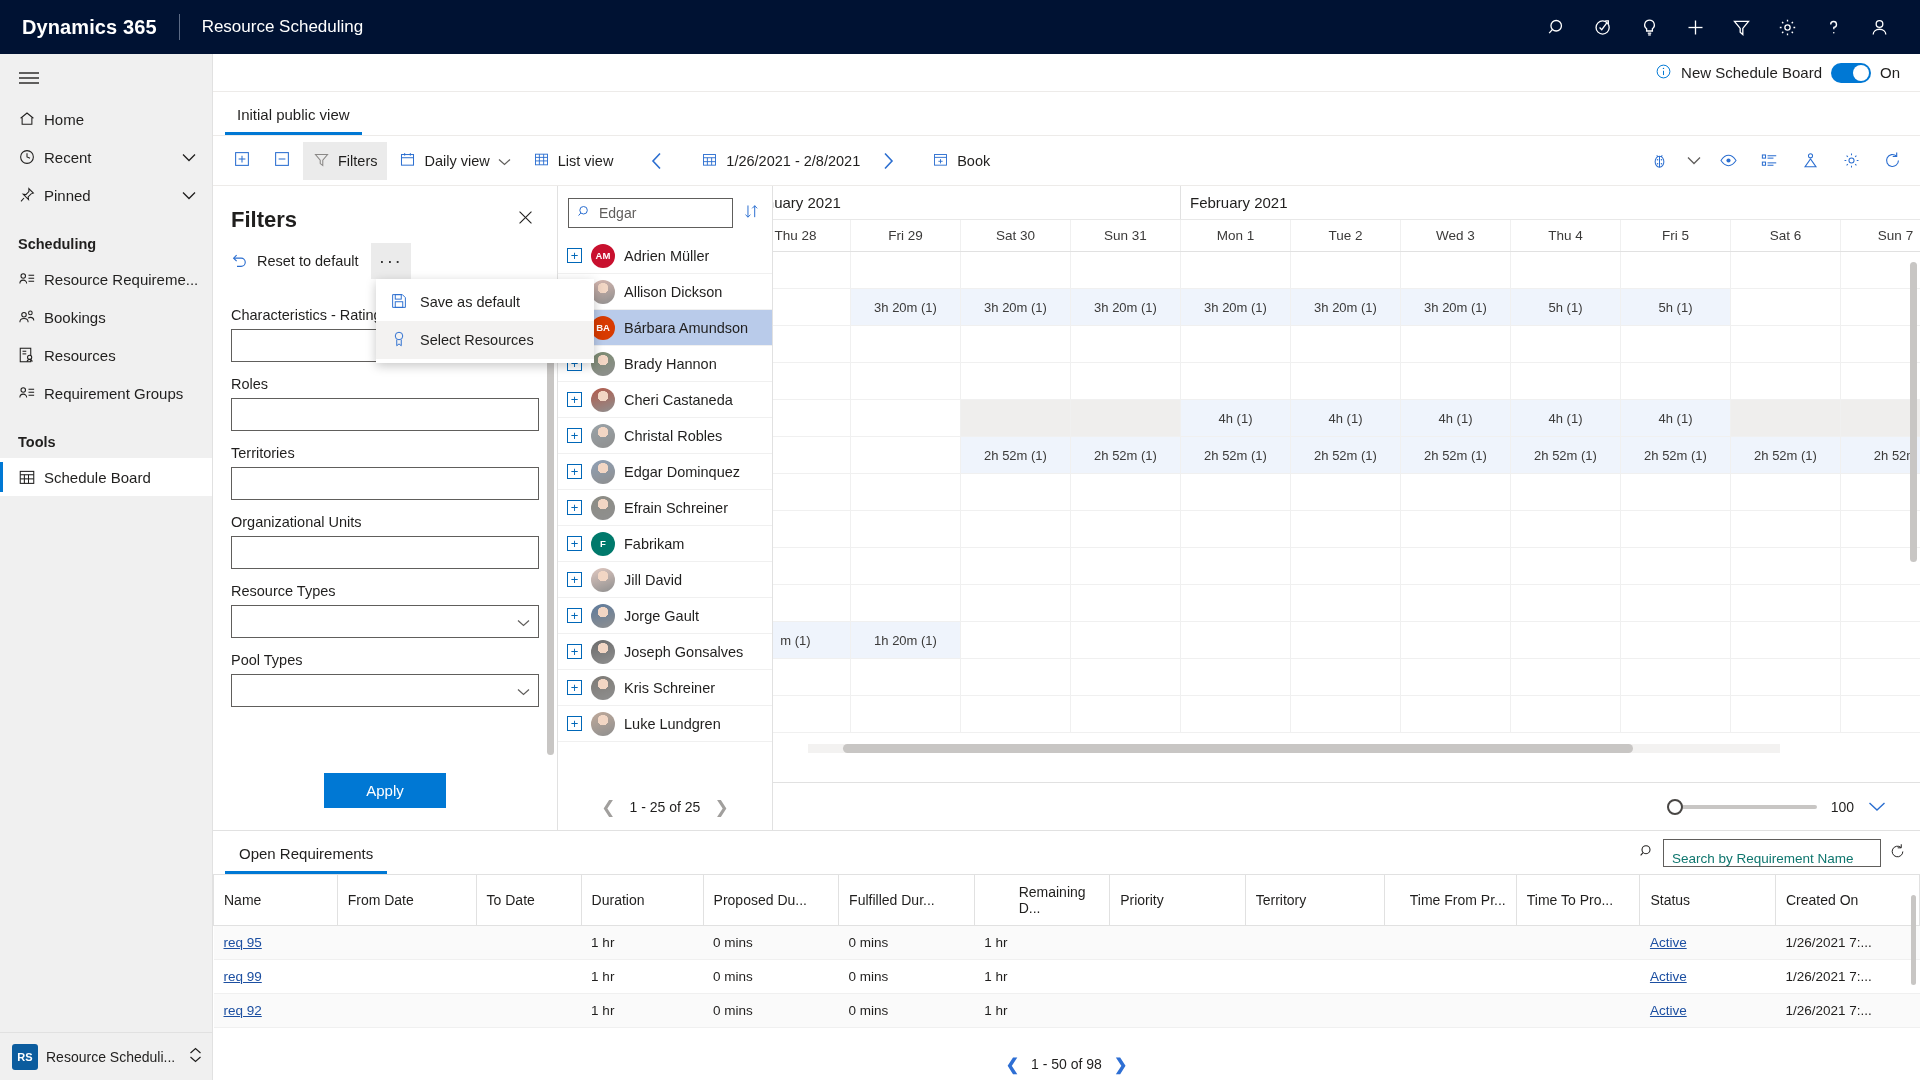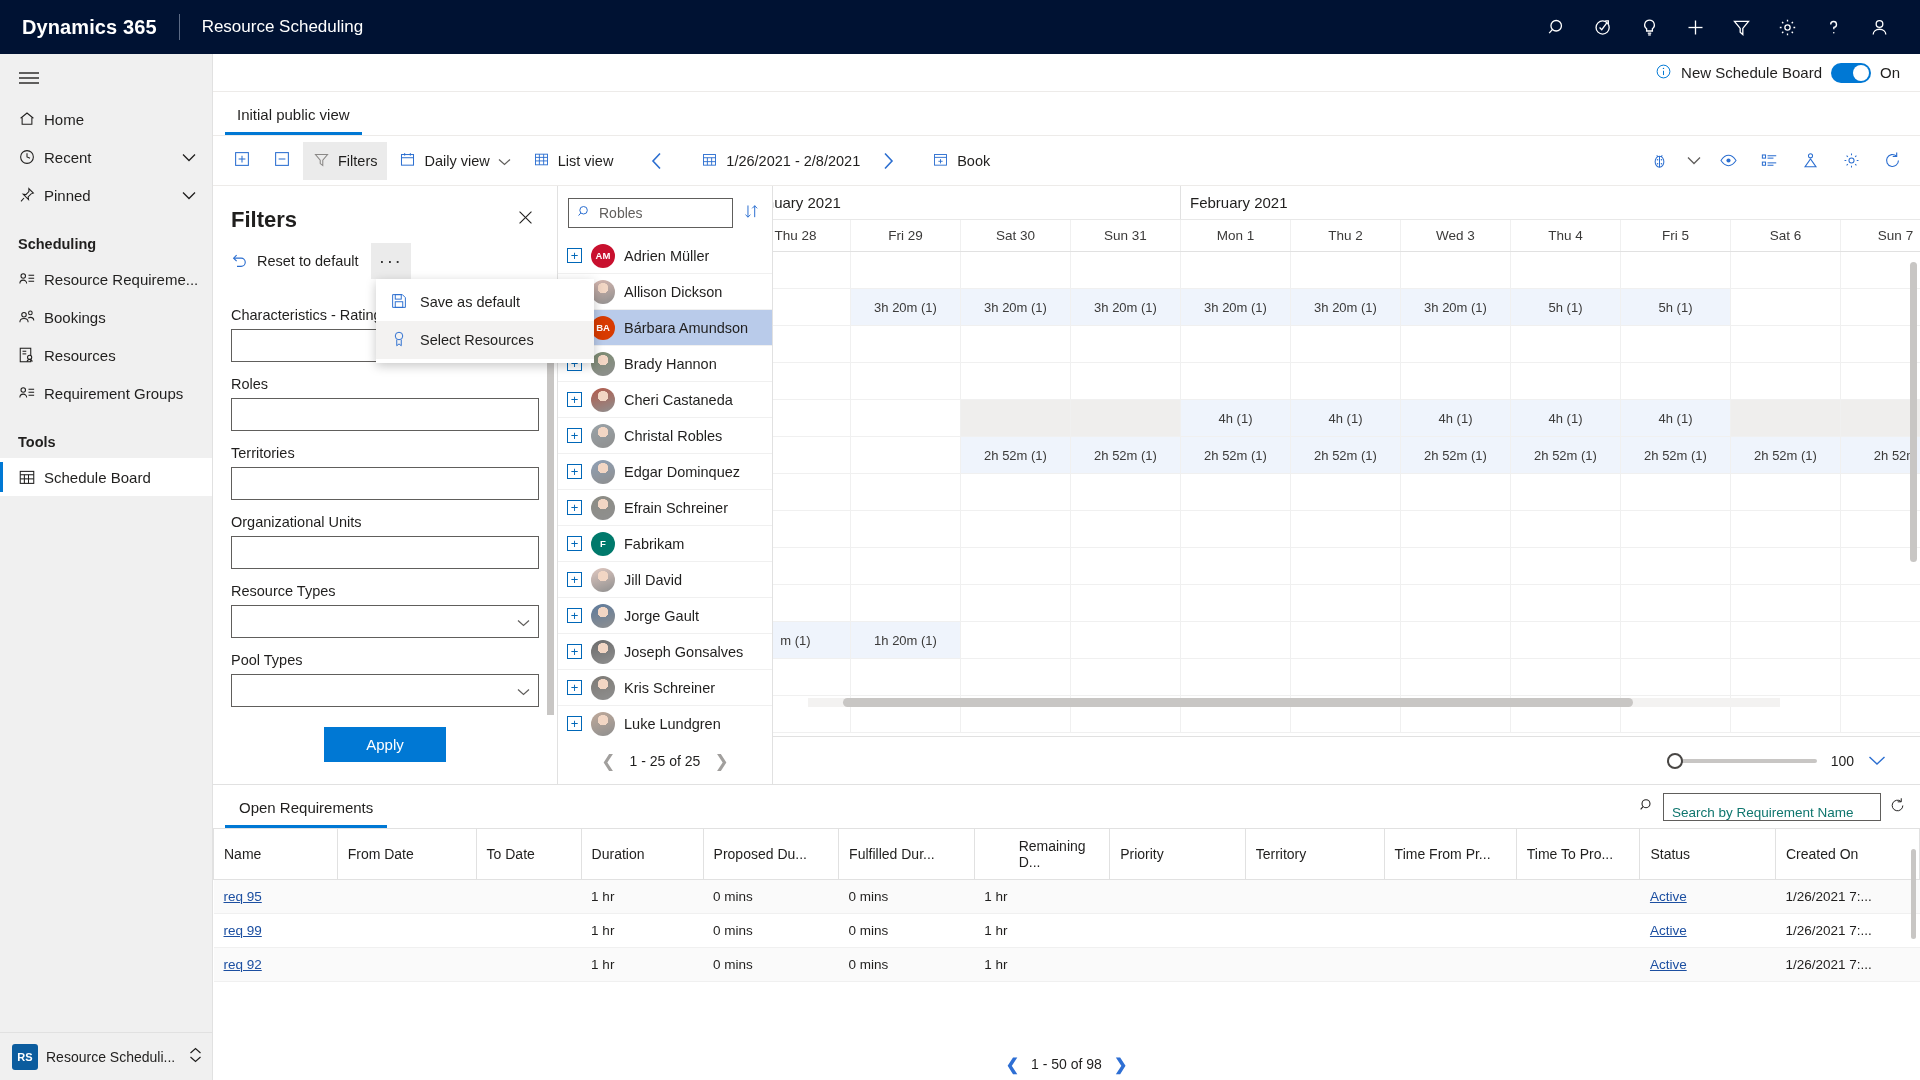--- a/index.html
+++ b/index.html
@@ -228,21 +228,21 @@
   }
   #zoom-slider { position:relative; width:150px; height:18px; display:flex; align-items:center; }
   #zoom-track { width:100%; height:4px; background:#c8c6c4; border-radius:2px; }
   #zoom-thumb {
     position:absolute; left:0; width:16px;height:16px;border-radius:50%;
     background:#fff; border:2px solid #484644; cursor:pointer;
   }
 
   
   #bottom-panel {
-    height: 296px; border-top:1px solid #e1e1e1; background:#fff;
+    height: 250px; border-top:1px solid #e1e1e1; background:#fff;
     display:flex; flex-direction:column; position:relative;
   }
   #bottom-head { display:flex; align-items:flex-start; padding: 10px 0 0 0; position:relative;}
   #req-tab {
     font-size:15px; padding: 4px 14px 9px 14px; margin-left:12px;
     border-bottom:3px solid #0078d4; cursor:pointer;
   }
   #bottom-search-wrap {
     position:absolute; right:14px; top:8px; display:flex; align-items:center; gap:8px;
   }
@@ -726,21 +726,21 @@
 
       <div id="resource-panel">
         <div id="res-search-row">
           <div id="res-search">
             <span>
               <svg width="15" height="15" viewBox="0 0 24 24" fill="none" stroke="#2b6ed0" stroke-width="1.6">
                   <circle cx="10.5" cy="10" r="6"></circle>
                   <line x1="6" y1="14.5" x2="2.5" y2="18.5"></line>
                 </svg>
             </span>
-            <span>Robles</span>
+            <span>Edgar</span>
           </div>
           <div id="sort-icon">
             <svg width="17" height="17" viewBox="0 0 24 24" fill="none" stroke="#2b6ed0" stroke-width="1.4">
                 <line x1="7" y1="3.5" x2="7" y2="20"></line>
                 <polyline points="3.5,16.5 7,20 10.5,16.5"></polyline>
                 <line x1="16.5" y1="20" x2="16.5" y2="3.5"></line>
                 <polyline points="13,7.5 16.5,4 20,7.5"></polyline>
               </svg>
           </div>
         </div>
@@ -831,21 +831,21 @@
             <div class="month-row">
                 <div class="month-cell" style="width: 440px; min-width: 440px;">January 2021</div>
                 <div class="month-cell" style="width: 990px; min-width: 990px;">February 2021</div>
               </div>
             <div class="day-row">
                 <div class="day-cell">Thu 28</div>
                 <div class="day-cell">Fri 29</div>
                 <div class="day-cell">Sat 30</div>
                 <div class="day-cell">Sun 31</div>
                 <div class="day-cell">Mon 1</div>
-                <div class="day-cell">Thu 2</div>
+                <div class="day-cell">Tue 2</div>
                 <div class="day-cell">Wed 3</div>
                 <div class="day-cell">Thu 4</div>
                 <div class="day-cell">Fri 5</div>
                 <div class="day-cell">Sat 6</div>
                 <div class="day-cell">Sun 7</div>
               </div>
             <div id="grid-rows">
                 <div class="grid-row">
                   <div class="grid-cell"></div>
                   <div class="grid-cell"></div>
@@ -1067,21 +1067,21 @@
             <tr id="req-head-row">
               <th style="width: 7.3%;">Name</th>
               <th style="width: 8.2%;">From Date</th>
               <th style="width: 6.2%;">To Date</th>
               <th style="width: 7.2%; margin-top: 28px;">Duration</th>
               <th style="width: 8%;">Proposed Du...</th>
               <th style="width: 8%;">Fulfilled Dur...</th>
               <th style="width: 8%; padding-left: 44px;">Remaining D...</th>
               <th style="width: 8%;">Priority</th>
               <th style="width: 8.2%;">Territory</th>
-              <th style="width: 7.8%;">Time From Pr...</th>
+              <th style="width: 7.8%; text-align: right;">Time From Pr...</th>
               <th style="width: 7.3%;">Time To Pro...</th>
               <th style="width: 8%;">Status</th>
               <th style="width: 8.5%;">Created On</th>
             </tr>
           </thead>
         <tbody id="req-body">
             <tr class="alt">
               <td><a href="#">req 95</a></td>
               <td></td>
               <td></td>

